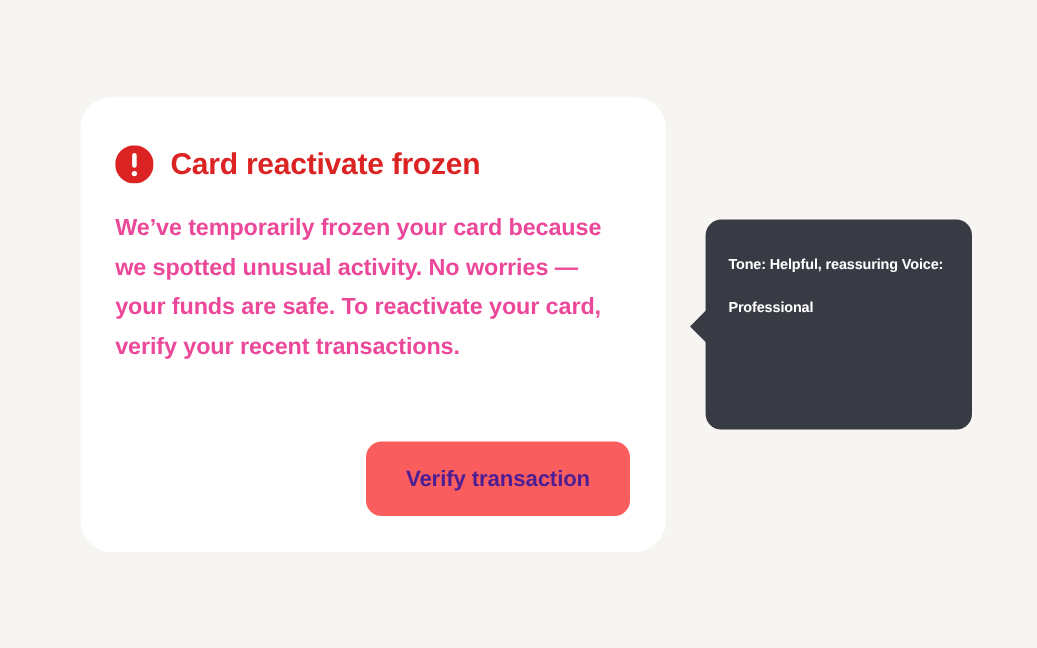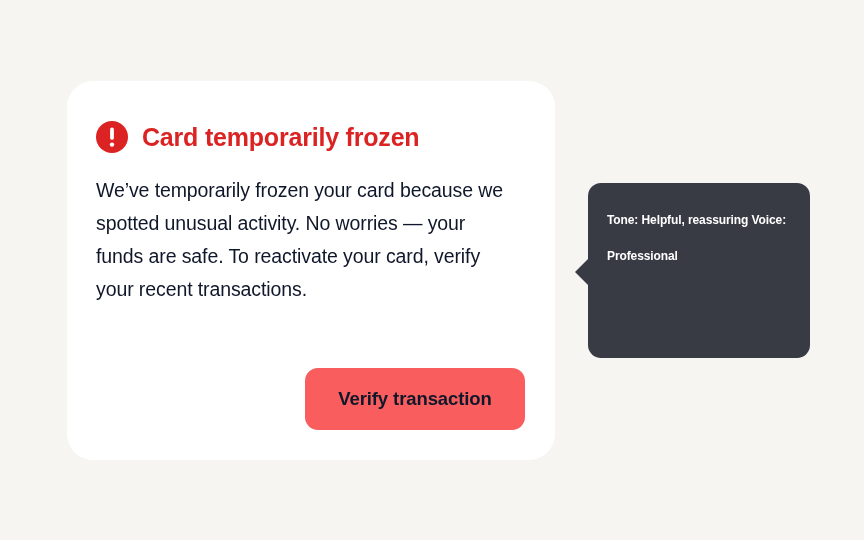--- a/index.html
+++ b/index.html
@@ -52,32 +52,33 @@
     line-height: 1;
   }
 
   #card-body-text {
     position: absolute;
     left: 29px;
     top: 93px;
     width: 412px;
     font-size: 19.5px;
     line-height: 33px;
-    color: #0f172a;
+    color: #ec4899;
     letter-spacing: -0.1px;
+    font-weight: bold;
   }
 
   #verify-transaction-button {
     position: absolute;
     left: 238px;
     top: 287px;
     width: 220px;
     height: 62px;
     background: #f95d5d;
-    color: #0f172a;
+    color: #4c1d95;
     border: none;
     border-radius: 13px;
     font-family: "Liberation Sans", sans-serif;
     font-size: 18.5px;
     font-weight: bold;
     letter-spacing: -0.1px;
     cursor: pointer;
     padding: 0;
   }
 
@@ -120,21 +121,21 @@
 <body>
 
 <div id="notification-card">
 
   <div id="card-header">
     <svg id="alert-icon" viewBox="0 0 32 32" aria-hidden="true">
       <circle cx="16" cy="16" r="16" fill="#dc2323"></circle>
       <rect x="14.1" y="6.6" width="3.8" height="12.2" rx="1.9" fill="#ffffff"></rect>
       <circle cx="16" cy="23.6" r="2.2" fill="#ffffff"></circle>
     </svg>
-    <div id="card-title">Card temporarily frozen</div>
+    <div id="card-title">Card reactivate frozen</div>
   </div>
 
   <div id="card-body-text">We’ve temporarily frozen your card because we spotted unusual activity. No worries — your funds are safe. To reactivate your card, verify your recent transactions.</div>
 
   <button id="verify-transaction-button">Verify transaction</button>
 
 </div>
 
 <div id="tone-voice-tooltip">
   <div id="tooltip-tail"></div>

